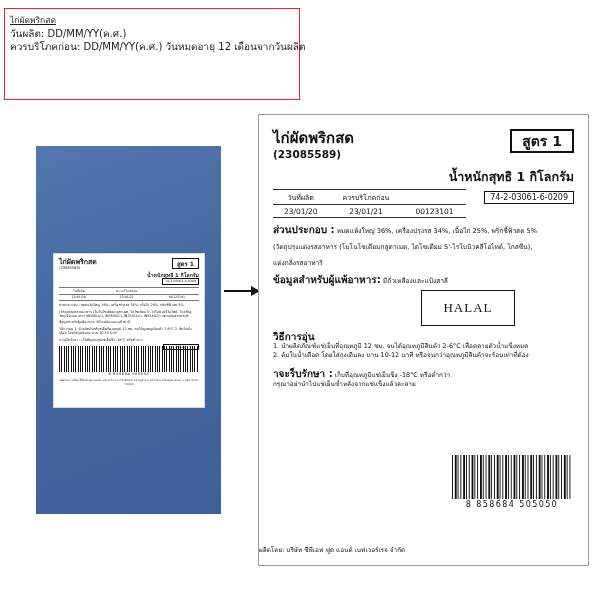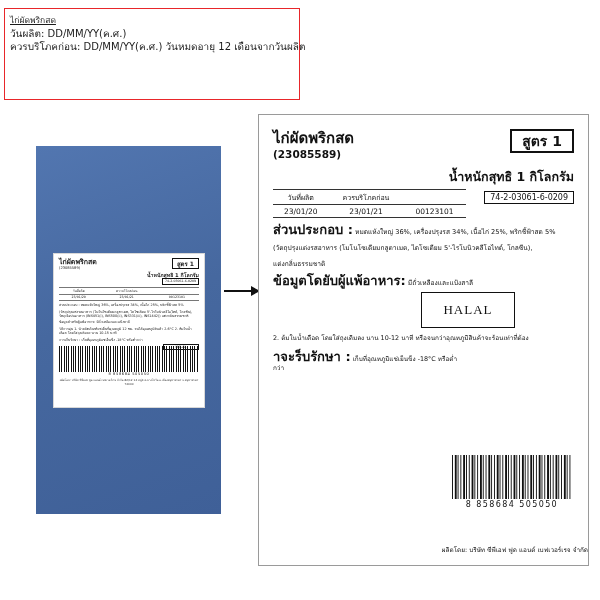--- a/index.html
+++ b/index.html
@@ -219,21 +219,21 @@
   }
   #big-label .bl-table th { font-size: 7px; }
   #big-label .bl-table td { font-size: 7.5px; }
   #big-label .bl-sec {
     clear: both;
     margin-top: 7px;
     font-size: 6.6px;
     line-height: 9px;
   }
   #big-label .bl-sec-h {
-    font-size: 13px;
+    font-size: 10px;
     font-weight: bold;
   }
   #big-label .bl-halal {
     border: 1px solid #111;
     width: 92px;
     height: 34px;
     margin: 4px 0 0 148px;
     display: flex;
     align-items: center;
     justify-content: center;
@@ -269,21 +269,21 @@
   #big-label .bl-barnum {
     font-size: 8px;
     letter-spacing: 1.4px;
     margin-top: 1px;
   }
   #big-label .bl-footer {
     position: absolute;
     left: 0;
     right: 0;
     bottom: 10px;
-    text-align: right;
+    text-align: left;
     font-size: 6.4px;
     line-height: 10px;
   }
 </style>
 </head>
 <body>
 
 <div id="annotation-box">
   <div class="ann-title">ไก่ผัดพริกสด</div>
   <div class="ann-line">วันผลิต: DD/MM/YY(ค.ศ.)</div>
@@ -358,36 +358,39 @@
       <td>00123101</td>
     </tr>
   </tbody>
     </table>
 
   <div class="bl-sec">
     <span class="bl-sec-h">ส่วนประกอบ :</span>
     <span>หมดแห้งใหญ่ 36%, เครื่องปรุงรส 34%, เนื้อไก่ 25%, พริกชี้ฟ้าสด 5%</span>
   </div>
   <div class="bl-sec">(วัตถุปรุงแต่งรสอาหาร (โมโนโซเดียมกลูตาเมต, ไดโซเดียม 5'-ไรโบนิวคลีโอไทด์, โกลซีน),</div>
-  <div class="bl-sec">แต่งกลิ่นธรรมชาติ</div>
+  <div class="bl-sec">แต่งกลิ่งรสอาหาริ</div>
 
   <div class="bl-sec">
-    <span class="bl-sec-h">ข้อมูตโดยับผู้แพ้อาหาร:</span>
+    <span class="bl-sec-h">ข้อมูลสำหรับผู้แพ้อาหาร:</span>
     <span>มีถั่วเหลืองและแป้งสาลี</span>
   </div>
 
   <div class="bl-halal">HALAL</div>
 
   <div class="bl-howto">
+    <div class="bl-sec-h">วิธีการอุ่น</div>
+    <div>1. นำผลิตภัณฑ์แช่เย็นที่อุณหภูมิ 12 ชม. จนได้อุณหภูมิสินค้า 2-6°C เพื่อคลายตัวน้ำแข็งหมด</div>
     <div>2. ต้มในน้ำเดือด โดยใส่ถุงเดิมลง นาน 10-12 นาที หรือจนกว่าอุณหภูมิสินค้าจะร้อนเท่าที่ต้อง</div>
   </div>
 
   <div class="bl-store">
     <span class="bl-sec-h">าจะร็บรักษา :</span>
     <span>เก็บที่อุณหภูมิแช่เย็นข็ง -18°C หรือต่ำกว่า</span>
+    <div>กรุณาอย่านำไปแช่เย็นซ้ำหลังจากแช่แข็งแล้วละลาย</div>
   </div>
 
   <div class="bl-barcode-wrap">
     <div class="bl-barcode"></div>
     <div class="bl-barnum">8 858684 505050</div>
   </div>
 
   <div class="bl-footer">
     <div>ผลิตโดย: บริษัท ซีพีเอฟ ฟูด แอนด์ เบฟเวอร์เรจ จำกัด</div>
   </div>

